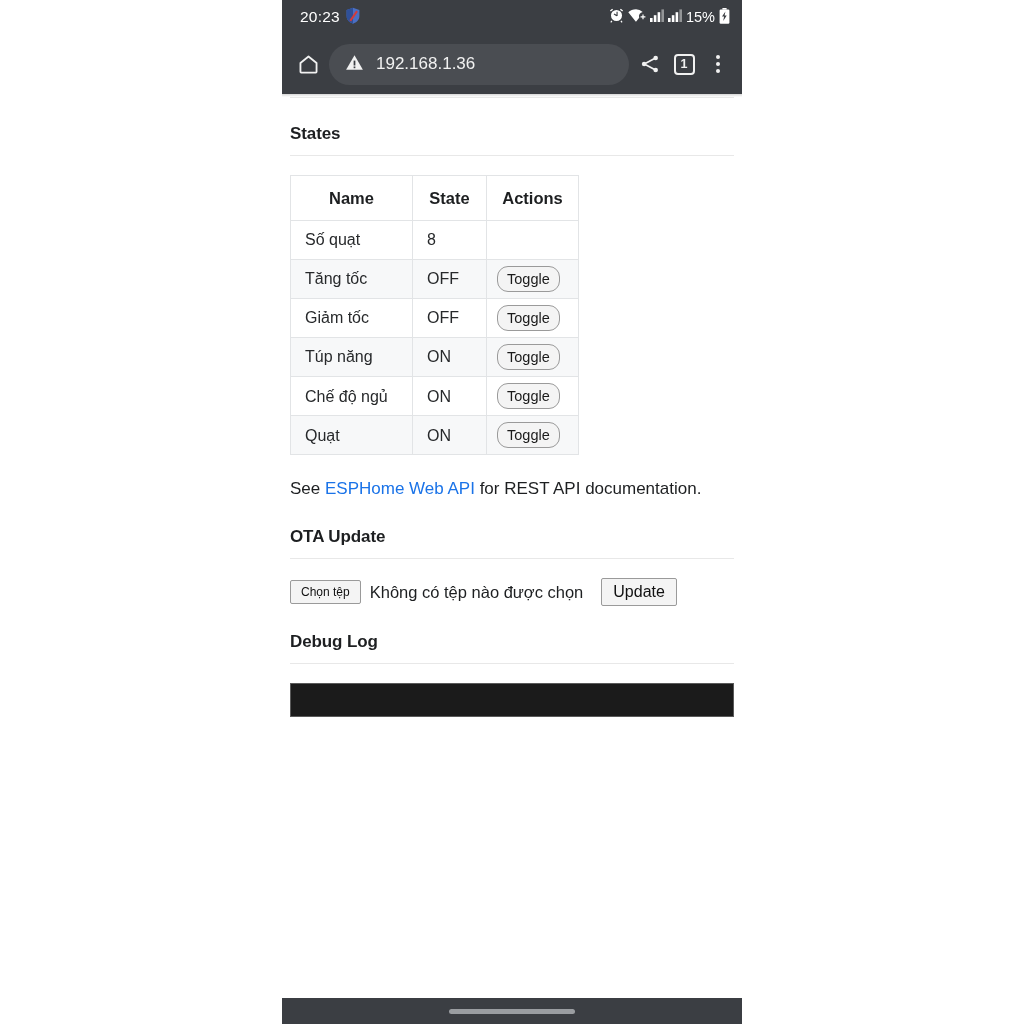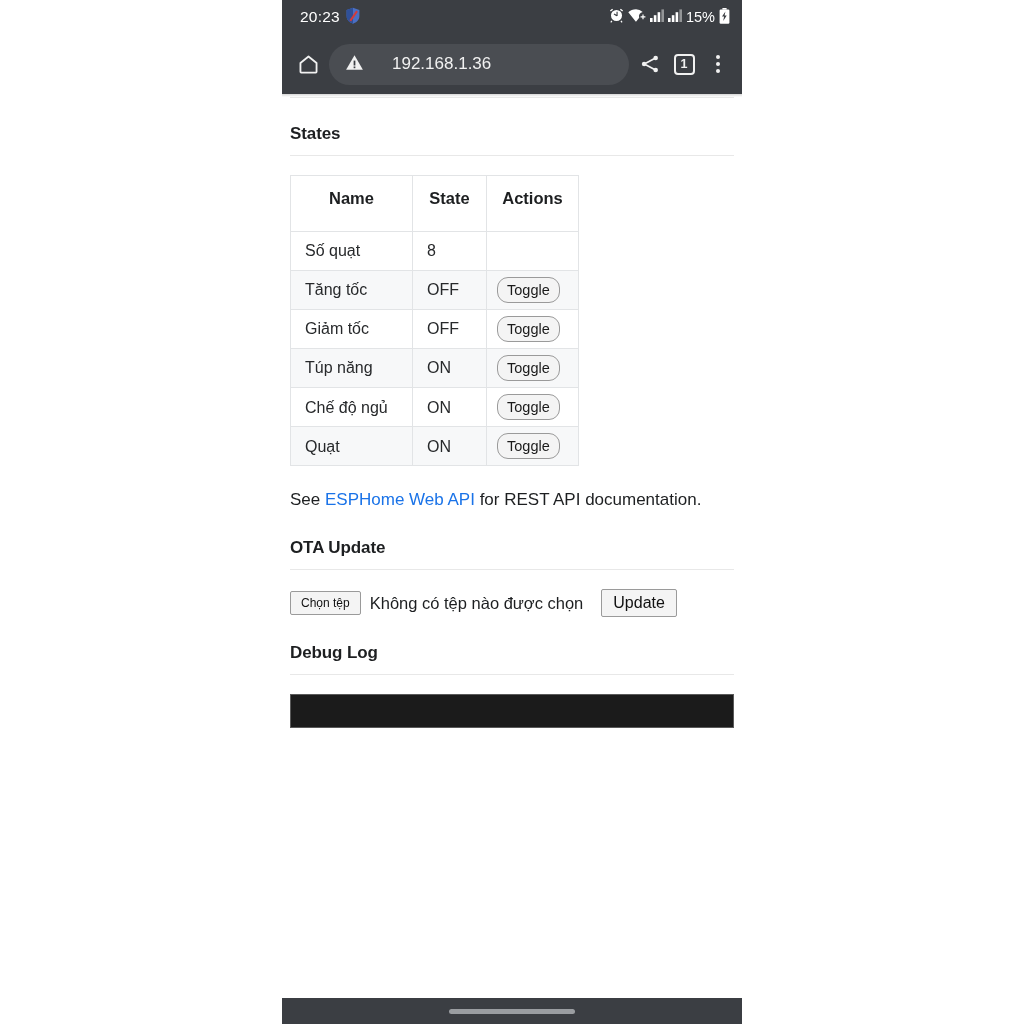--- a/index.html
+++ b/index.html
@@ -71,21 +71,21 @@
   }
   #omnibox {
     flex: 1;
     height: 41px;
     background: #4a4d52;
     border-radius: 21px;
     display: flex;
     align-items: center;
     padding: 0 16px;
     box-sizing: border-box;
-    gap: 28px;
+    gap: 12px;
     min-width: 0;
   }
   #omnibox .url {
     color: #f1f1f1;
     font-size: 17px;
     white-space: nowrap;
     overflow: hidden;
     text-overflow: ellipsis;
   }
   .tbicon {
@@ -176,21 +176,21 @@
     text-align: left;
     color: #27292b;
     line-height: 1.35;
   }
   #states-table th {
     font-weight: bold;
     text-align: center;
     font-size: 16.5px;
     color: #1d1f21;
     padding-top: 11px;
-    padding-bottom: 22px;
+    padding-bottom: 11px;
     background: #ffffff;
   }
   #states-table .c-name  { width: 122px; }
   #states-table .c-state { width: 74px; }
   #states-table .c-act   { width: 92px; }
   #states-table tbody tr:nth-child(even) { background: #f7f8f9; }
   #states-table tbody tr:nth-child(odd)  { background: #ffffff; }
   #states-table td.act { padding: 6px 10px; }
 
   button.toggle-btn,

